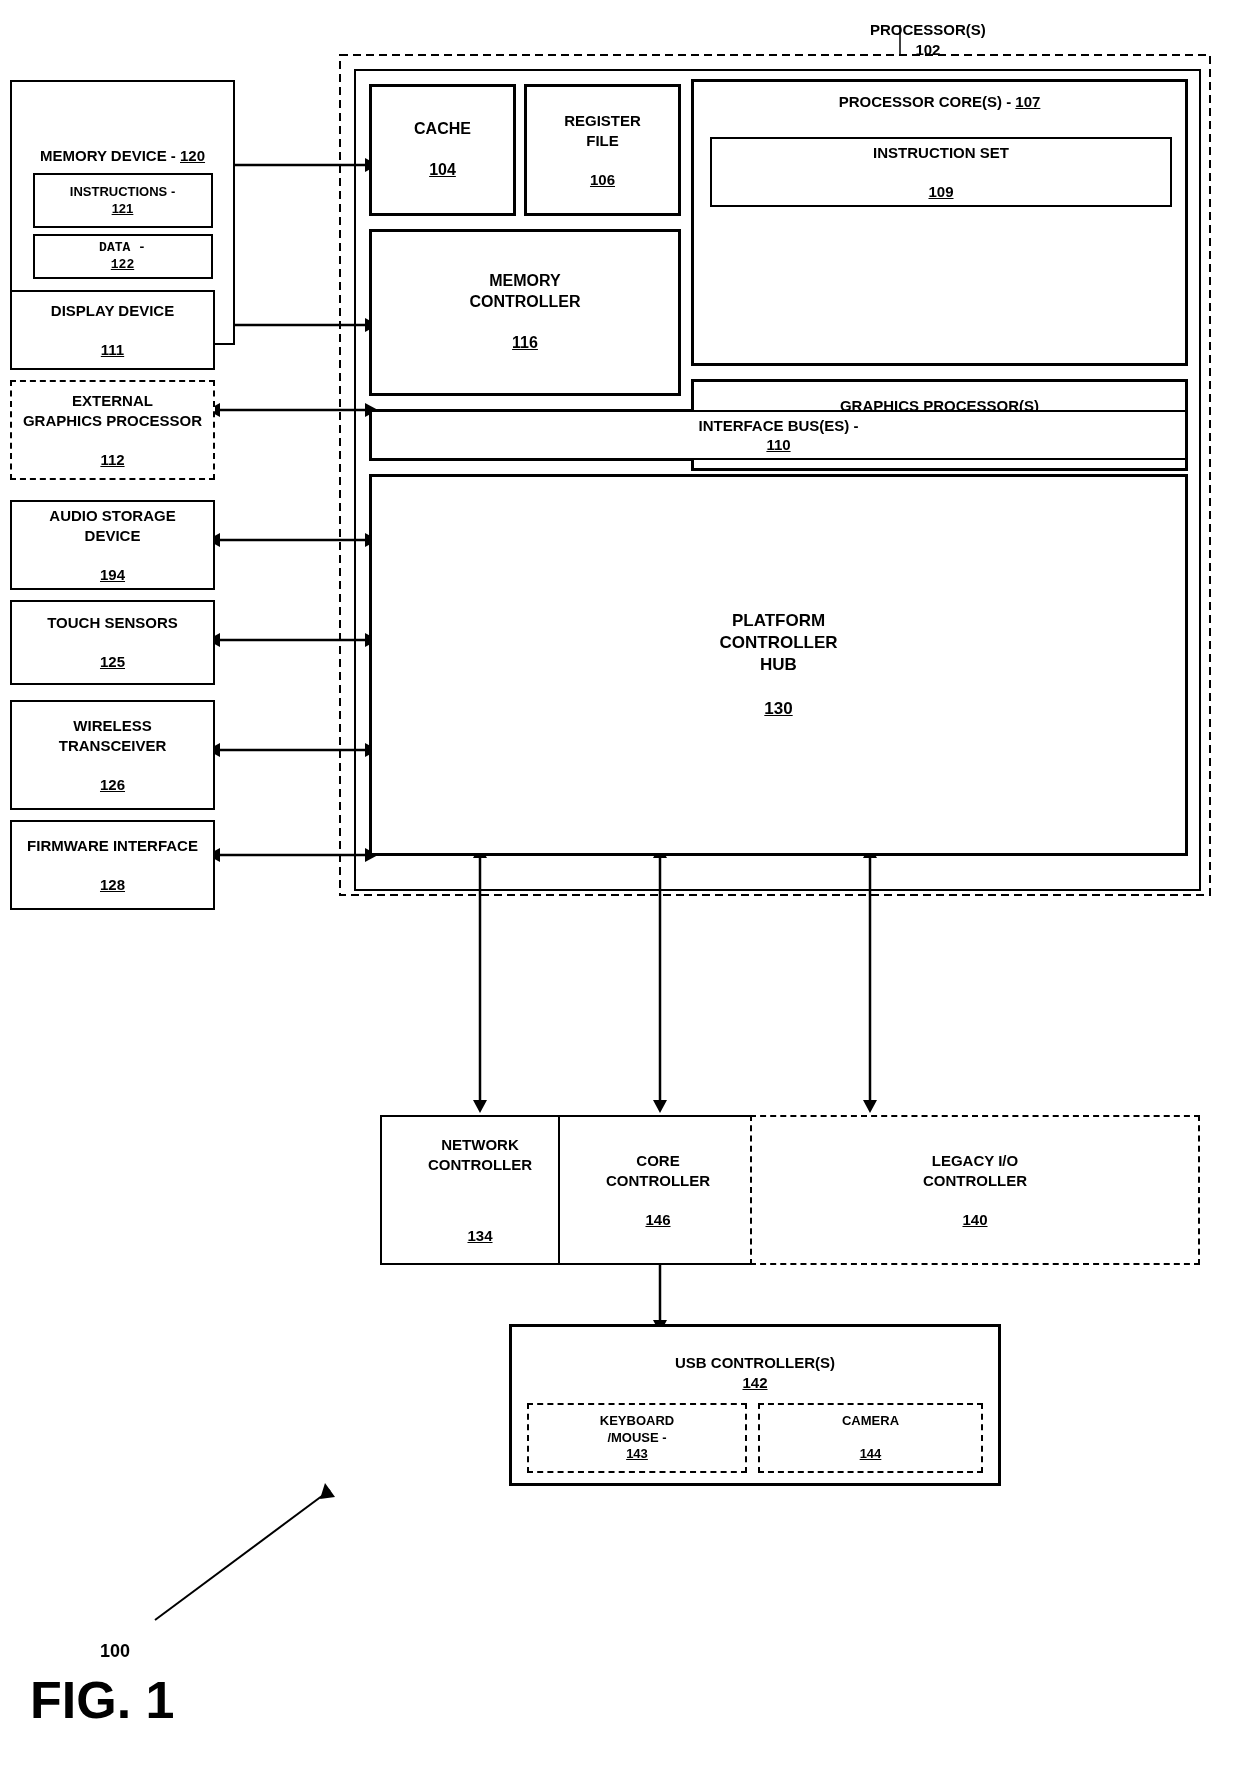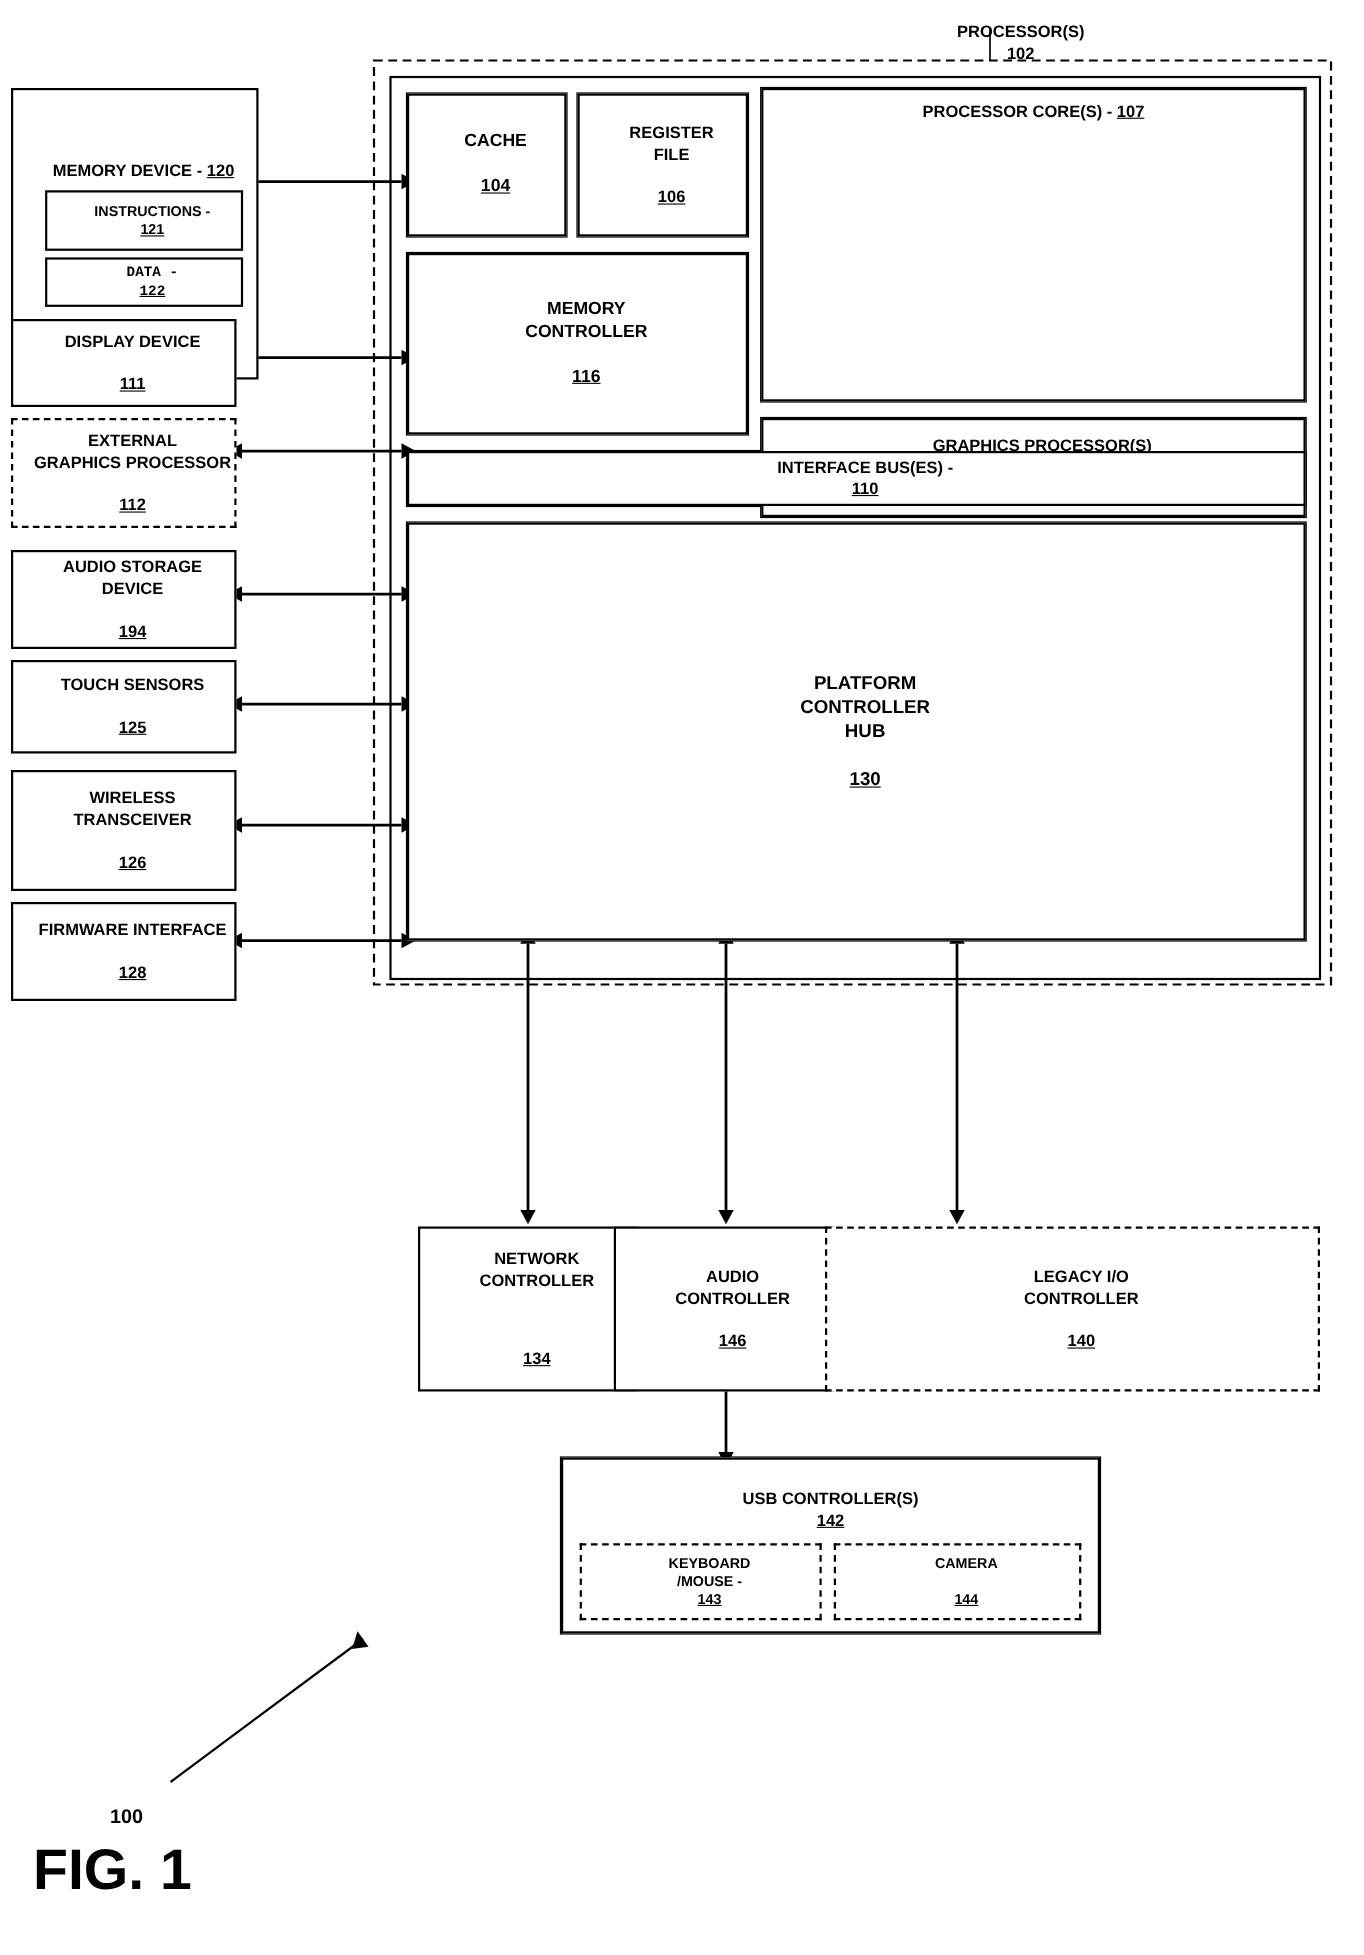--- a/index.html
+++ b/index.html
@@ -22,21 +22,20 @@
       border: 2px solid #000;
       background: #fff;
       display: flex;
       flex-direction: column;
       align-items: center;
       justify-content: center;
       text-align: center;
       font-size: 15px;
       font-weight: bold;
       line-height: 1.3;
-      padding-left: 16px;
     }
     .box.dashed {
       border: 2px dashed #000;
     }
     .box .underline {
       text-decoration: underline;
     }
     .label-outside {
       position: absolute;
       font-size: 15px;
@@ -206,20 +205,25 @@
 FILE</span>
       <br>
     <span class="underline">106</span>
   </div>
 
   <div class="box" style="left:692px;top:80px;width:495px;height:285px;">
     <div style="position:absolute;top:10px;left:0;right:0;text-align:center;">
       <span>PROCESSOR CORE(S) - </span><span class="underline">107</span>
     </div>
 
+    <div class="box" style="position:absolute;left:16px;top:55px;width:462px;height:70px;font-size:15px;">
+      <span>INSTRUCTION SET</span>
+        <br>
+      <span class="underline">109</span>
+    </div>
   </div>
 
   <div class="box" style="left:370px;top:230px;width:310px;height:165px;font-size:16px;">
     <span style="white-space:pre-line;">MEMORY
 CONTROLLER</span>
       <br>
     <span class="underline">116</span>
   </div>
 
   <div class="box" style="left:692px;top:380px;width:495px;height:90px;font-size:15px;">
@@ -242,21 +246,21 @@
   </div>
 
   <div class="box" style="left:380px;top:1115px;width:200px;height:150px;font-size:15px;gap:16px;">
     <span style="white-space:pre-line;">NETWORK
 CONTROLLER</span>
       <br>
     <span class="underline">134</span>
   </div>
 
   <div class="box" style="left:558px;top:1115px;width:200px;height:150px;font-size:15px;">
-    <span style="white-space:pre-line;">AUDIO
+    <span style="white-space:pre-line;">CORE
 CONTROLLER</span>
       <br>
     <span class="underline">146</span>
   </div>
 
   <div class="box dashed" style="left:750px;top:1115px;width:450px;height:150px;font-size:15px;">
     <span style="white-space:pre-line;">LEGACY I/O
 CONTROLLER</span>
       <br>
     <span class="underline">140</span>

